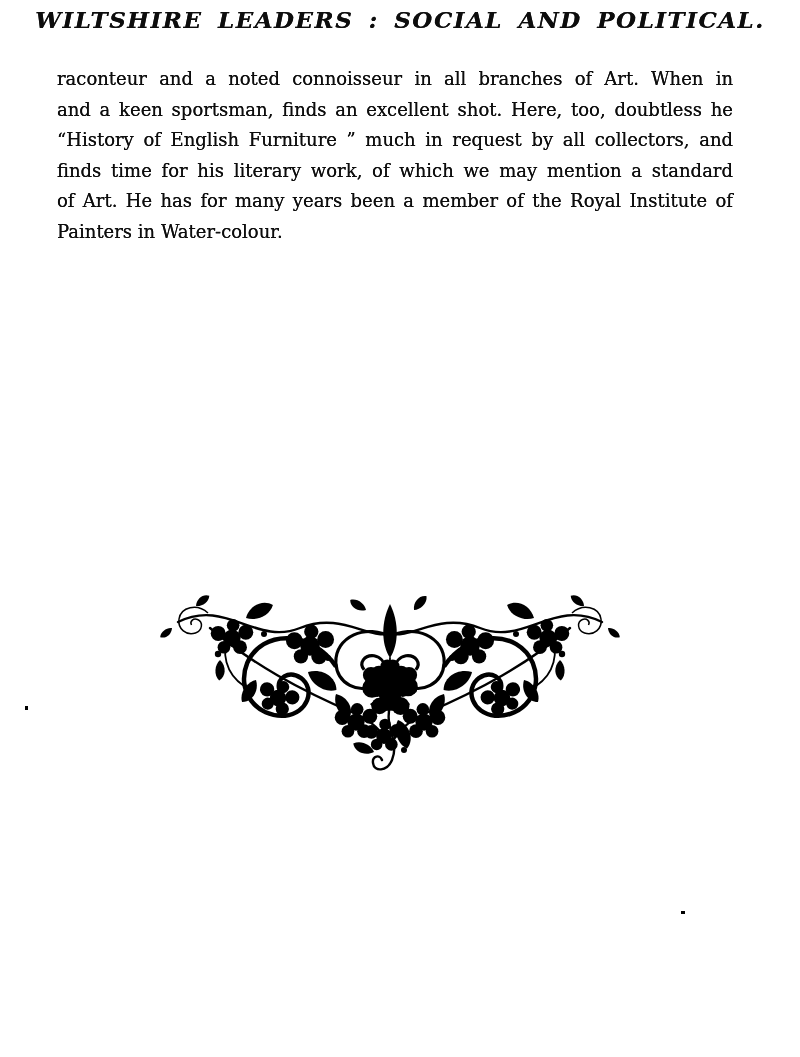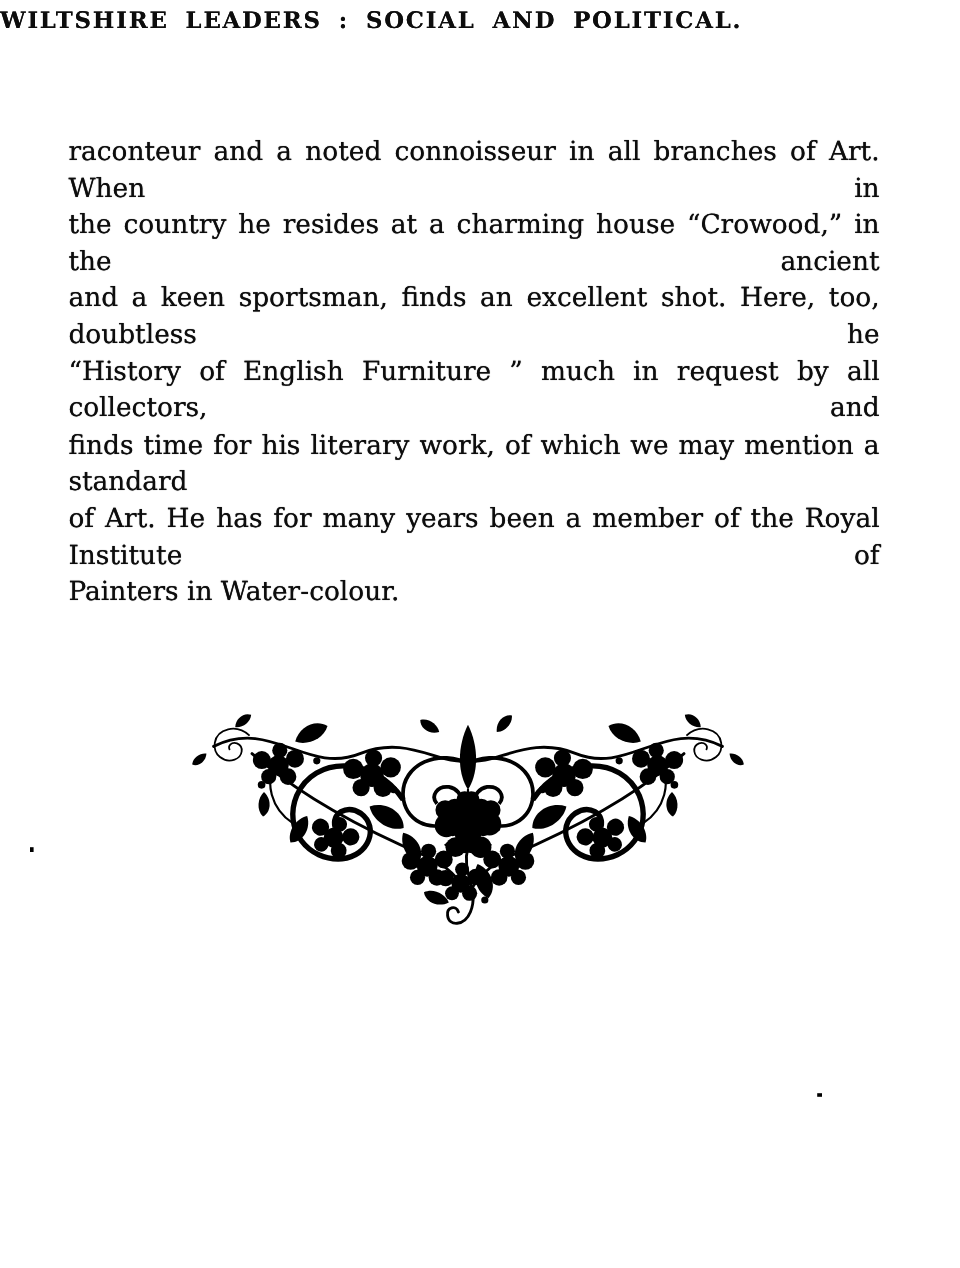--- a/index.html
+++ b/index.html
@@ -13,39 +13,40 @@
     height: 1057px;
     background: #ffffff;
     overflow: hidden;
     color: #0d0d0d;
   }
   .running-head {
     position: absolute;
     top: 6px;
     left: 0;
     width: 100%;
+    text-align: center;
     font-family: "DejaVu Serif", "Liberation Serif", serif;
+    font-style: italic;
     font-weight: bold;
-    font-size: 19px;
+    font-size: 23px;
     letter-spacing: 1.5px;
     word-spacing: 6px;
     color: #0d0d0d;
     text-shadow: 0 0 0.5px rgba(0,0,0,0.85);
   }
   .body-text {
     position: absolute;
     left: 57px;
     top: 64px;
     width: 676px;
     font-family: "DejaVu Serif", "Liberation Serif", serif;
-    font-size: 22px;
+    font-size: 18px;
     line-height: 30.6px;
     color: #0d0d0d;
     text-shadow: 0 0 0.6px rgba(0,0,0,0.9);
-    margin-top: 48px;
   }
   .line {
     text-align: justify;
     text-align-last: justify;
     white-space: nowrap;
     white-space: normal;
   }
   .line.last {
     text-align: center;
     text-align-last: left;
@@ -79,21 +80,20 @@
 </style>
 </head>
 <body>
 
 <div class="page">
 
   <div class="running-head">WILTSHIRE LEADERS : SOCIAL AND POLITICAL.</div>
 
   <div class="body-text">
     <div class="line">raconteur and a noted connoisseur in all branches of Art.  When in</div>
-    <div class="line">the country he resides at a charming house “Crowood,” in the ancient</div>
     <div class="line">and a keen sportsman, finds an excellent shot.  Here, too, doubtless he</div>
     <div class="line">“History of English Furniture ” much in request by all collectors, and</div>
     <div class="line">finds time for his literary work, of which we may mention a standard</div>
     <div class="line">of Art.  He has for many years been a member of the Royal Institute of</div>
     <div class="line last">Painters in Water-colour.</div>
   </div>
 
   <div class="ornament">
     <svg viewBox="0 0 460 190" width="460" height="190" xmlns="http://www.w3.org/2000/svg" fill="#000">
       <defs>

